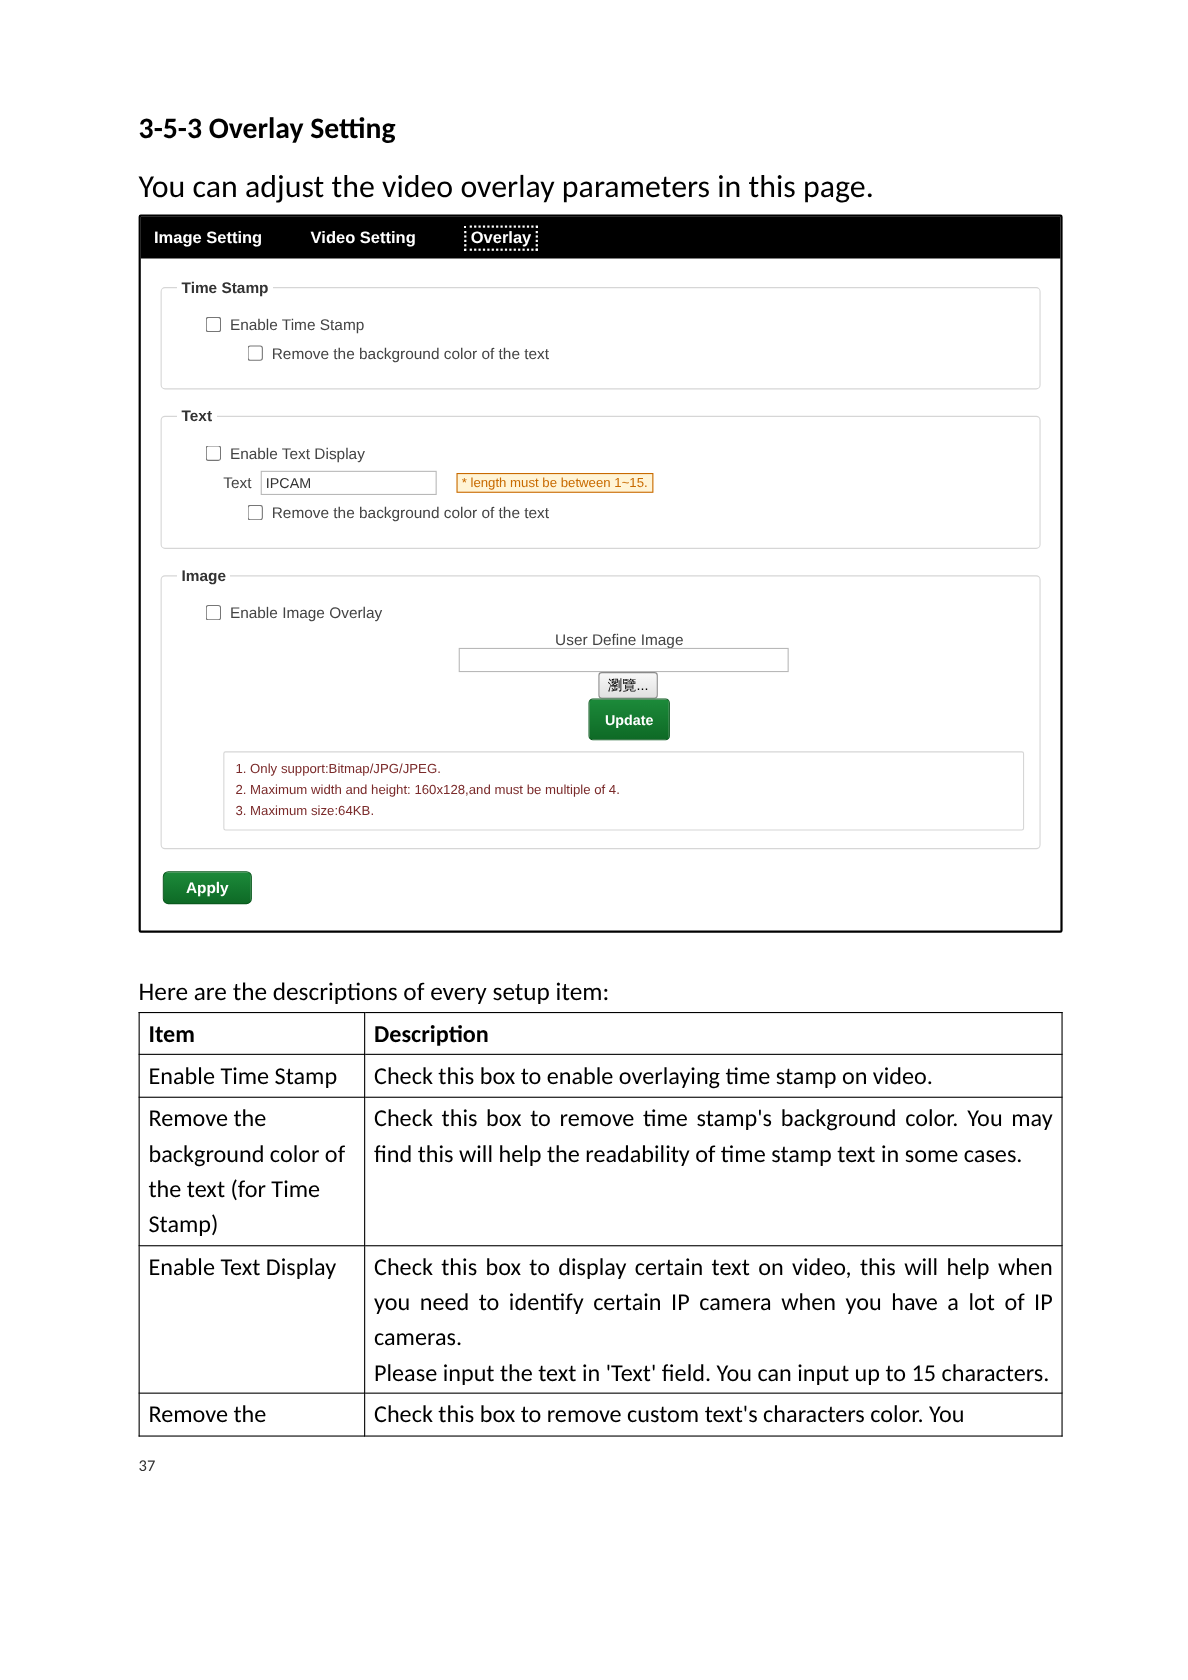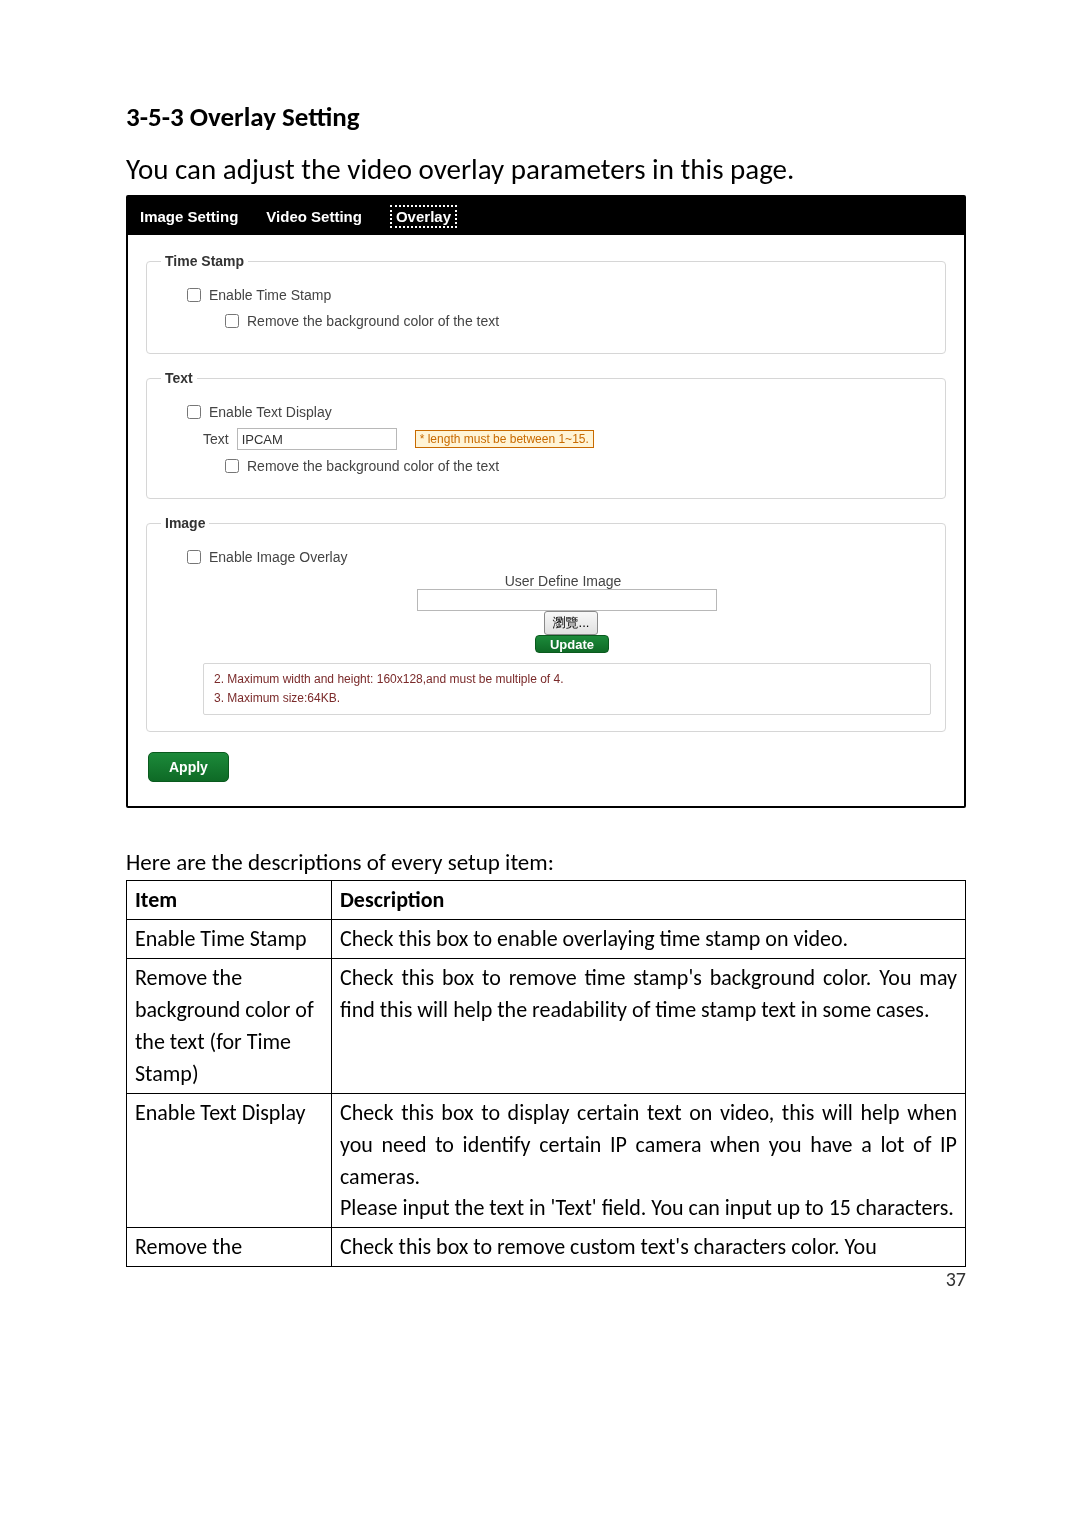--- a/index.html
+++ b/index.html
@@ -27,21 +27,21 @@
     border: 2px solid #000;
     border-radius: 2px;
     background: #fff;
   }
   .tabs {
     display: flex;
     background: #000;
     height: 38px;
     align-items: center;
     padding-left: 12px;
-    gap: 28px;
+    gap: 44px;
   }
   .tab {
     color: #fff;
     font-family: Verdana, Arial, sans-serif;
     font-size: 15px;
     font-weight: bold;
     display: flex;
     align-items: center;
     height: 100%;
   }
@@ -108,21 +108,21 @@
     height: 24px;
     padding: 0 8px;
     border: 1px solid #8a8a8a;
     background: linear-gradient(#f8f8f8,#e0e0e0);
     border-radius: 3px;
     font-size: 13px;
     display:flex; align-items:center;
   }
   .update-btn {
     margin-left: 10px;
-    height: 18px;
+    height: 38px;
     padding: 0 14px;
     background: linear-gradient(#1c8a3a,#0e6a26);
     color: #fff;
     border: 1px solid #0a5a1e;
     border-radius: 4px;
     font-size: 13px;
     font-weight: bold;
     display:flex; align-items:center;
   }
   .notes {
@@ -161,23 +161,24 @@
     vertical-align: top;
     line-height: 1.45;
   }
   table.desc th {
     text-align: left;
     font-weight: bold;
     background: #fff;
   }
   table.desc td.col1 { width: 205px; }
   .pagenum {
-    text-align: right;
-    font-size: 20px;
+    text-align: left;
+    font-size: 15px;
     color: #333;
+    margin-top: 18px;
   }
   .justify { text-align: justify; }
 </style>
 </head>
 <body>
 
 <div class="page">
 
   <h2 class="heading">3-5-3 Overlay Setting</h2>
   <p class="intro">You can adjust the video overlay parameters in this page.</p>
@@ -236,20 +237,21 @@
           <span class="udi-label">User Define Image</span>
           <input type="text" class="udi-input" style="">
           <button class="browse-btn">
               <span>瀏覽...</span>
             </button>
           <button class="update-btn">
               <span>Update</span>
             </button>
         </div>
         <div class="notes">
+          <div>1. Only support:Bitmap/JPG/JPEG.</div>
           <div>2. Maximum width and height: 160x128,and must be multiple of 4.</div>
           <div>3. Maximum size:64KB.</div>
         </div>
       </fieldset>
 
       <button class="apply-btn">
           <span>Apply</span>
         </button>
 
     </div>

